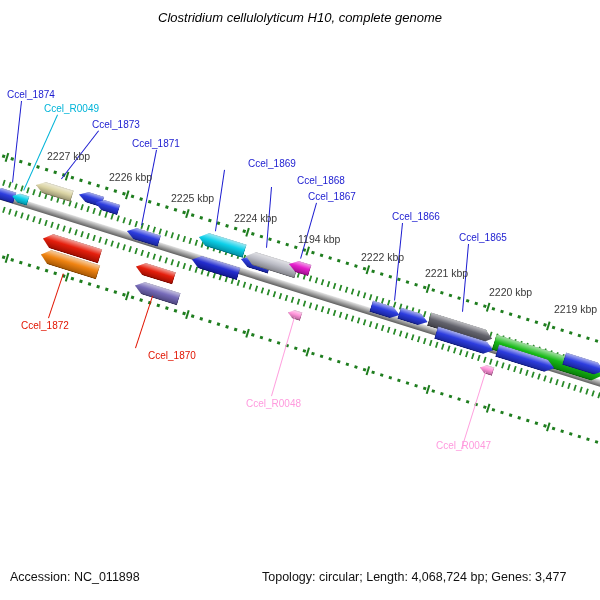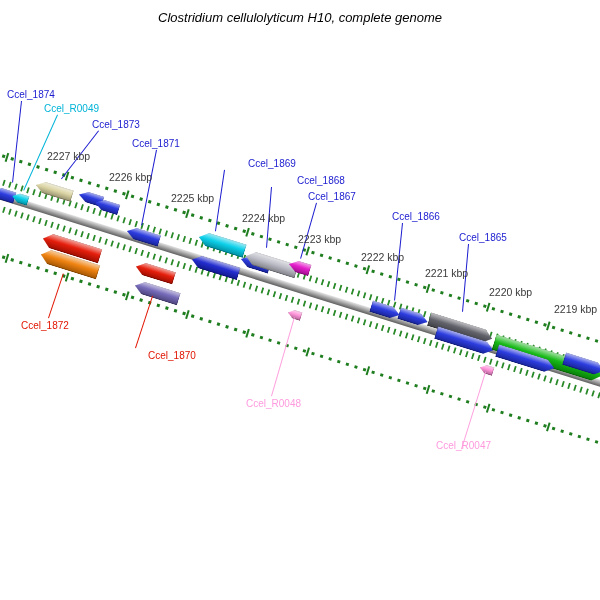--- a/index.html
+++ b/index.html
@@ -154,20 +154,24 @@
       <div class="label" style="left: 308px; top: 191px; color: rgb(27, 27, 208);">Ccel_1867</div>
       <div class="label" style="left: 392px; top: 211px; color: rgb(27, 27, 208);">Ccel_1866</div>
       <div class="label" style="left: 459px; top: 232px; color: rgb(27, 27, 208);">Ccel_1865</div>
       <div class="label" style="left: 21px; top: 320px; color: rgb(225, 20, 0);">Ccel_1872</div>
       <div class="label" style="left: 108px; top: 350px; color: rgb(225, 20, 0); margin-left: 40px;">Ccel_1870</div>
       <div class="label" style="left: 246px; top: 398px; color: rgb(255, 154, 222);">Ccel_R0048</div>
       <div class="label" style="left: 436px; top: 440px; color: rgb(255, 154, 222);">Ccel_R0047</div>
       <div class="kbp" style="left: 47px; top: 150px;">2227 kbp</div>
       <div class="kbp" style="left: 109px; top: 171px;">2226 kbp</div>
       <div class="kbp" style="left: 171px; top: 192px;">2225 kbp</div>
-      <div class="kbp" style="left: 242px; top: 212px; text-align: center;">2224 kbp</div>
-      <div class="kbp" style="left: 298px; top: 233px;">2223 kbp</div>
+      <div class="kbp" style="left: 234px; top: 212px; text-align: center;">2224 kbp</div>
+      <div class="kbp" style="left: 298px; top: 233px;">1194 kbp</div>
       <div class="kbp" style="left: 361px; top: 251px;">2222 kbp</div>
       <div class="kbp" style="left: 425px; top: 267px;">2221 kbp</div>
       <div class="kbp" style="left: 489px; top: 286px;">2220 kbp</div>
       <div class="kbp" style="left: 554px; top: 303px;">2219 kbp</div>
     </div>
+  <div id="statusbar">
+    <span id="accession">Accession: NC_011898</span>
+    <span id="topology">Topology: circular; Length: 4,068,724 bp; Genes: 3,477</span>
+  </div>
 </div>
 
 </body></html>

